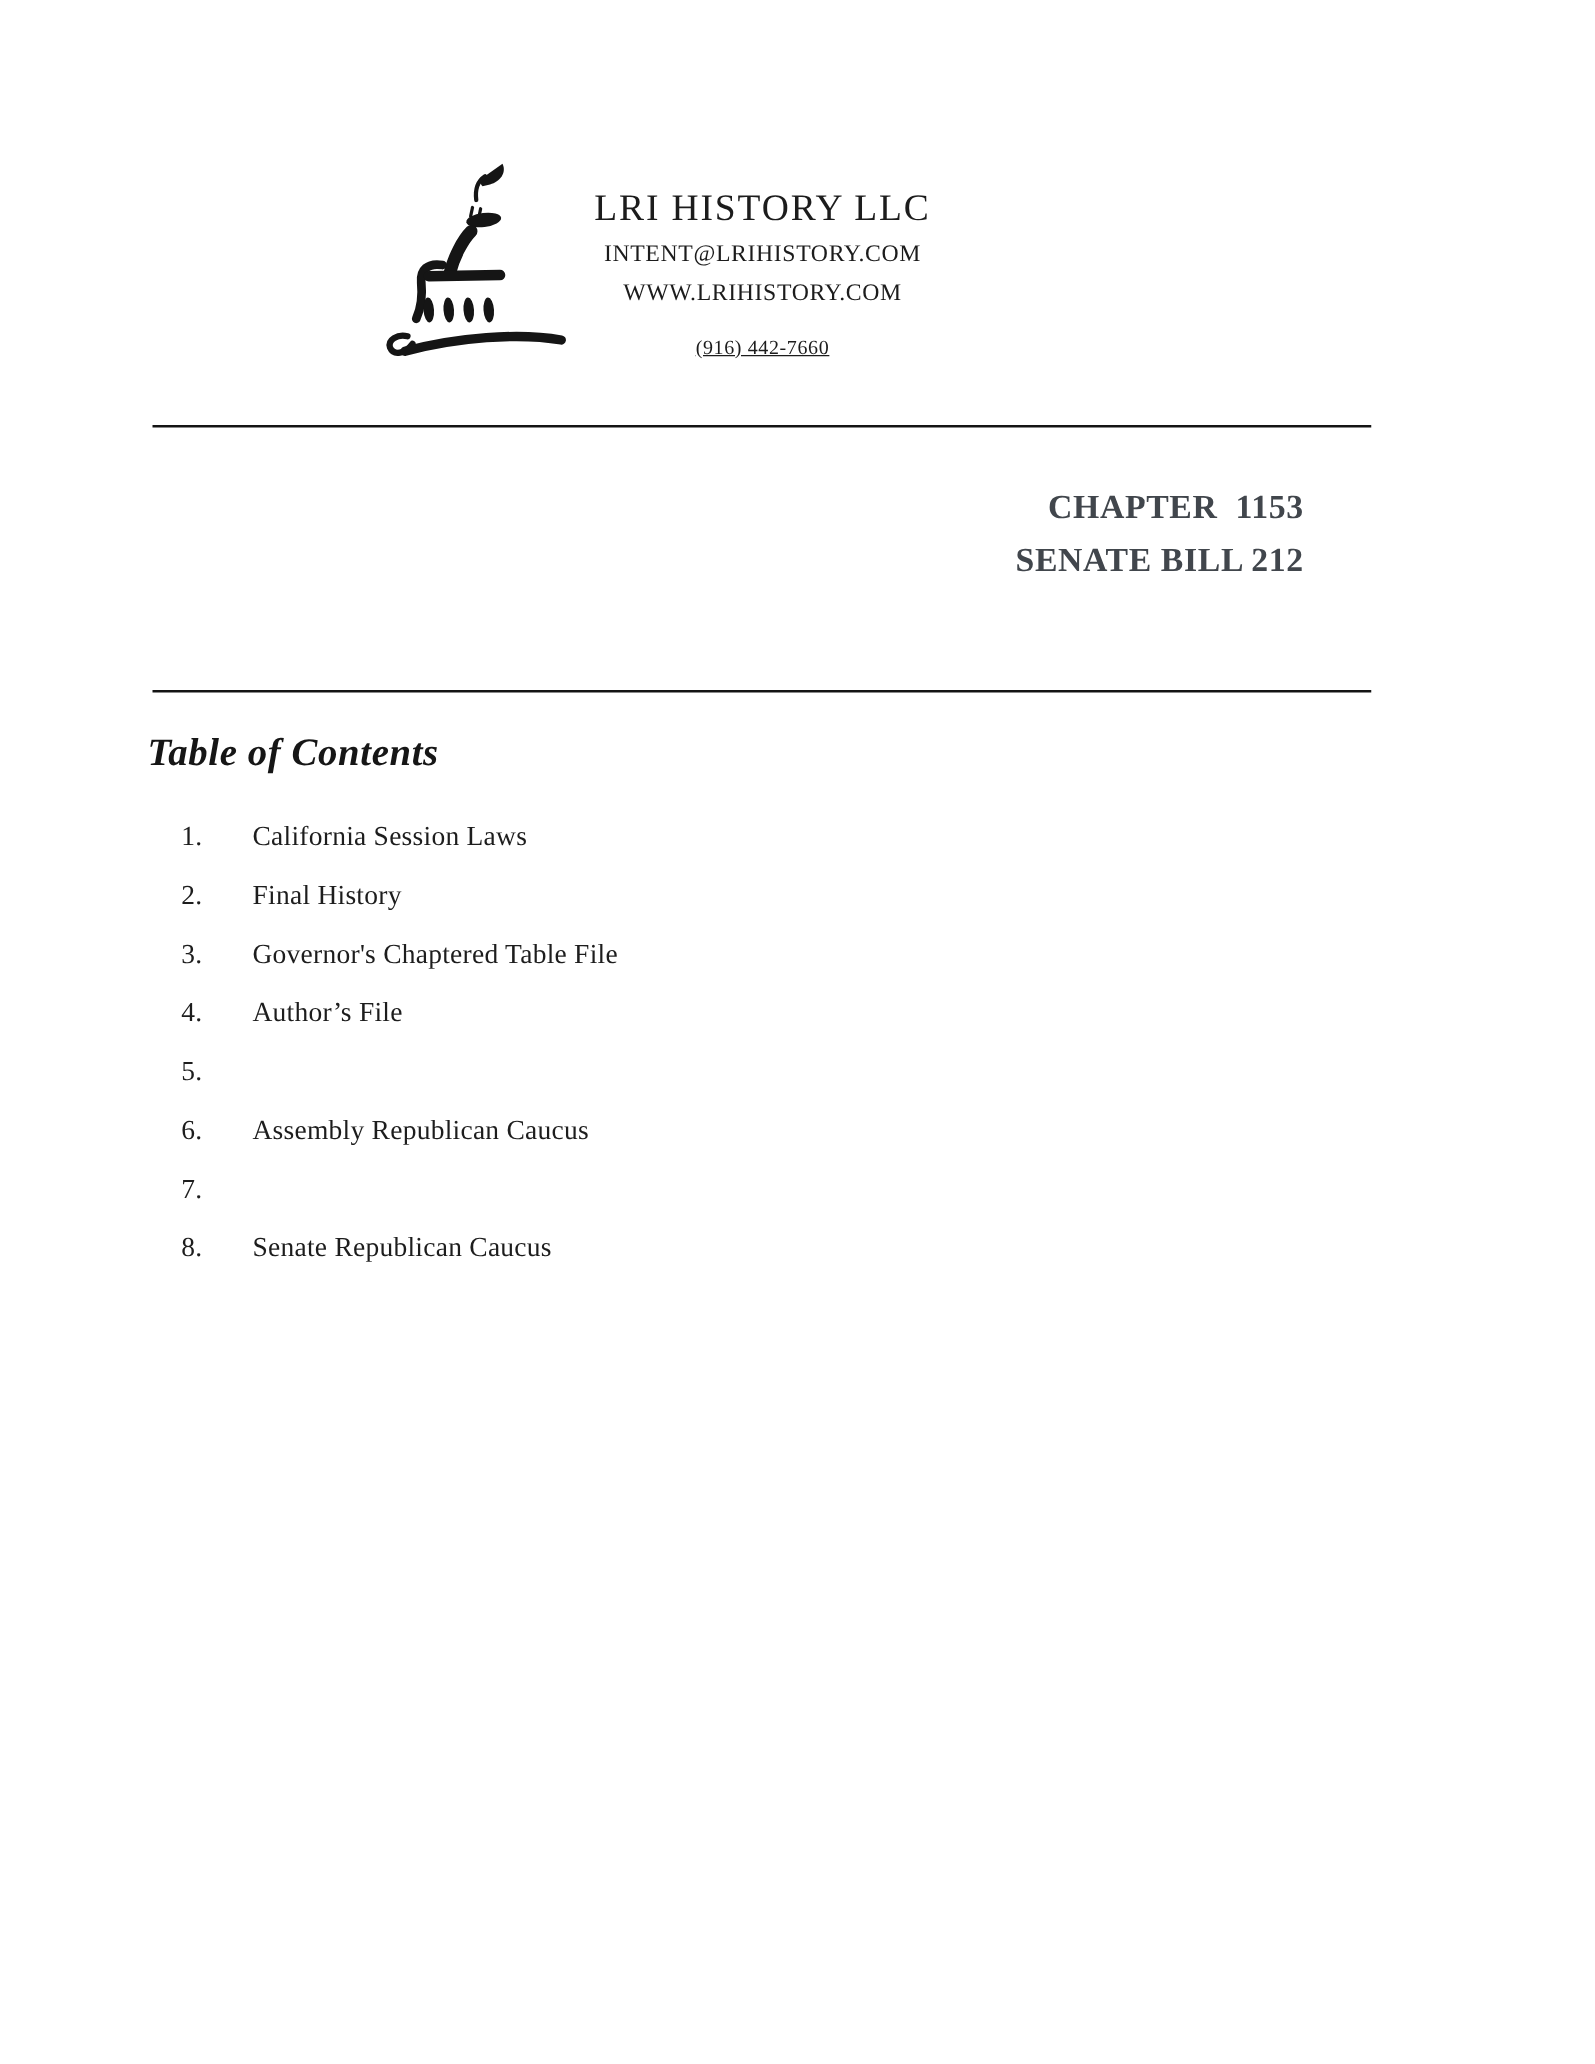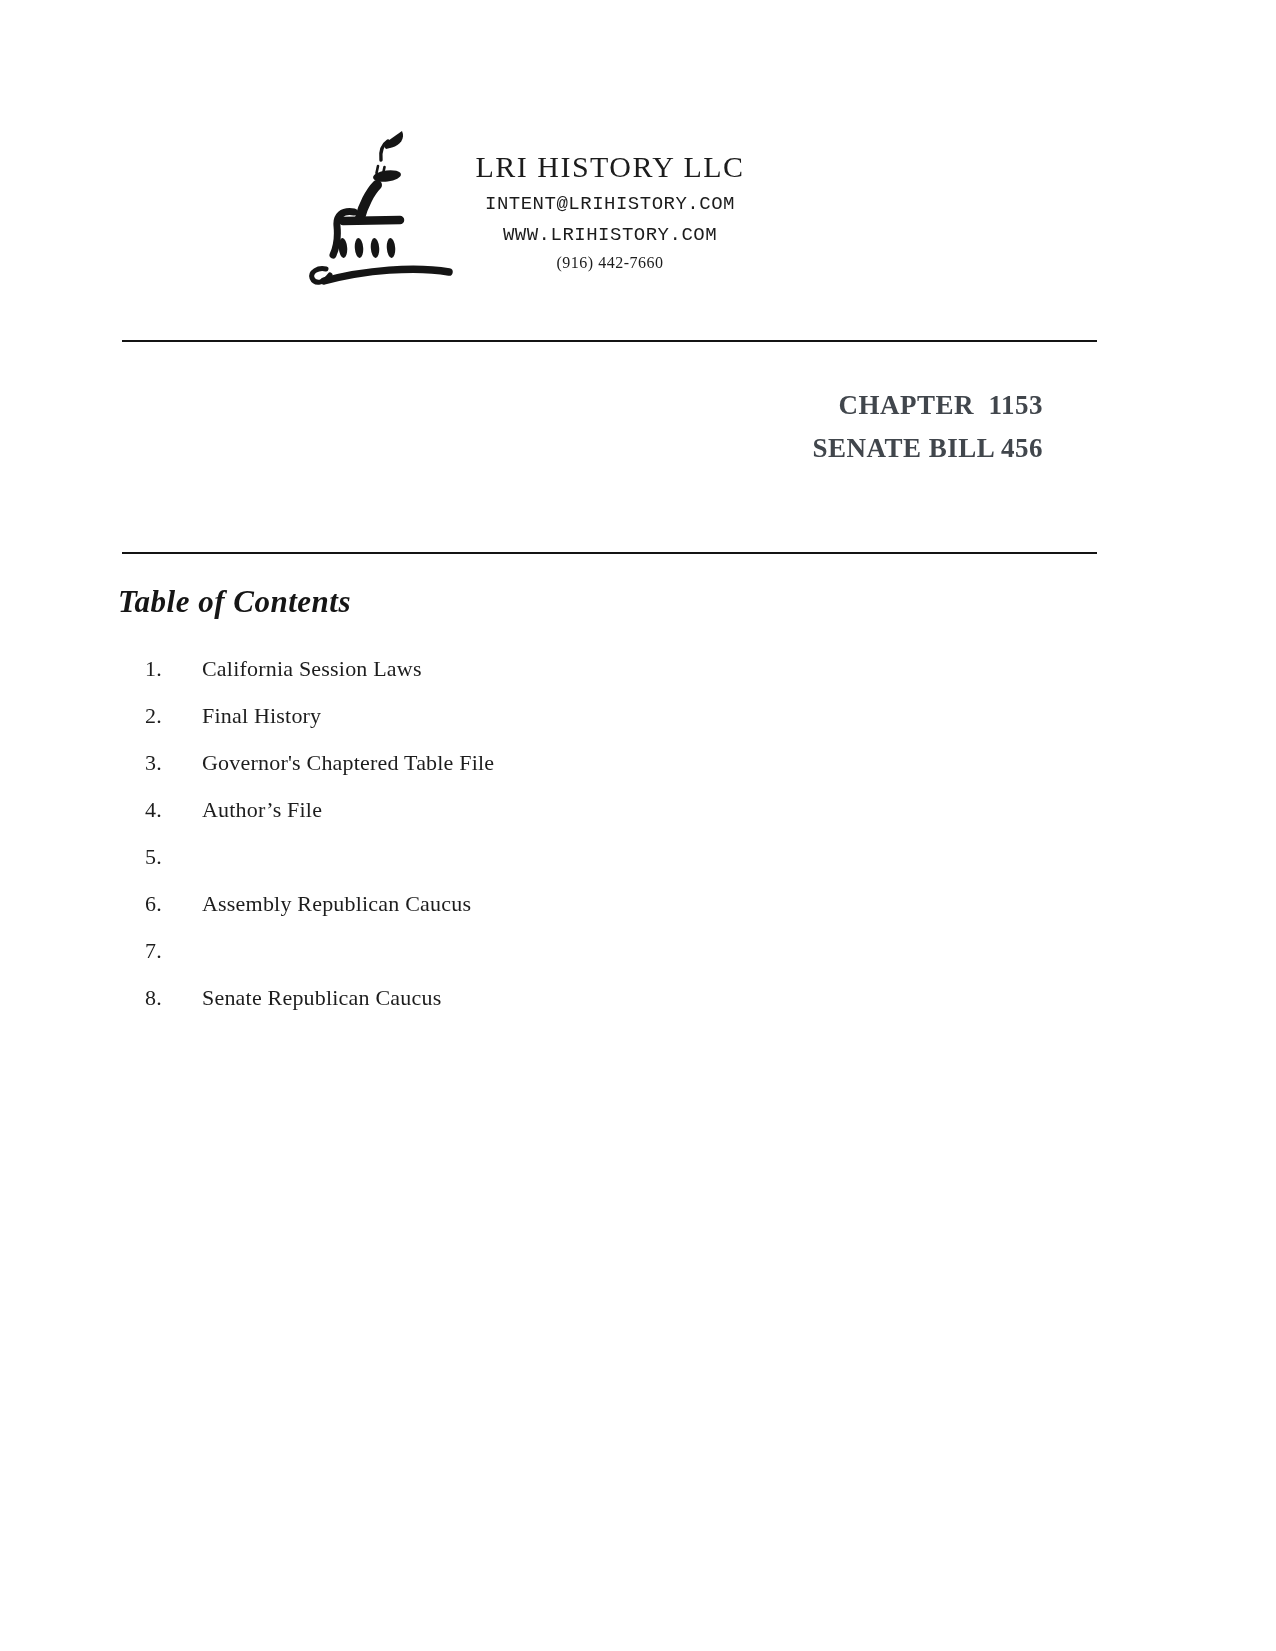--- a/index.html
+++ b/index.html
@@ -41,27 +41,27 @@
     font-size: 30px;
     letter-spacing: 1.5px;
     line-height: 34px;
     white-space: nowrap;
   }
   .contact-line {
     font-size: 19px;
     letter-spacing: 0.5px;
     margin-top: 9px;
     white-space: nowrap;
-    font-family: Liberation Mono, monospace;
   }
   .phone-line {
     font-size: 16px;
     letter-spacing: 0.5px;
-    margin-top: 8px;
+    margin-top: 24px;
     white-space: nowrap;
+    text-decoration: underline;
   }
 
   
   .rule {
     position: absolute;
     left: 122px;
     width: 975px;
     height: 2px;
     background: var(--rule);
   }
@@ -159,21 +159,21 @@
     <div class="contact-line">INTENT@LRIHISTORY.COM</div>
     <div class="contact-line">WWW.LRIHISTORY.COM</div>
     <div class="phone-line">(916) 442-7660</div>
   </div>
 
   <div class="rule rule-top"></div>
   <div class="rule rule-bottom"></div>
 
   <div class="reference">
     <div class="ref-line">CHAPTER  1153</div>
-    <div class="ref-line">SENATE BILL 456</div>
+    <div class="ref-line">SENATE BILL 212</div>
   </div>
 
   <div class="toc-title">Table of Contents</div>
 
   <div class="toc-list">
     <div class="toc-row">
       <span class="toc-num">1.</span>
       <span class="toc-label">California Session Laws</span>
     </div>
     <div class="toc-row">

